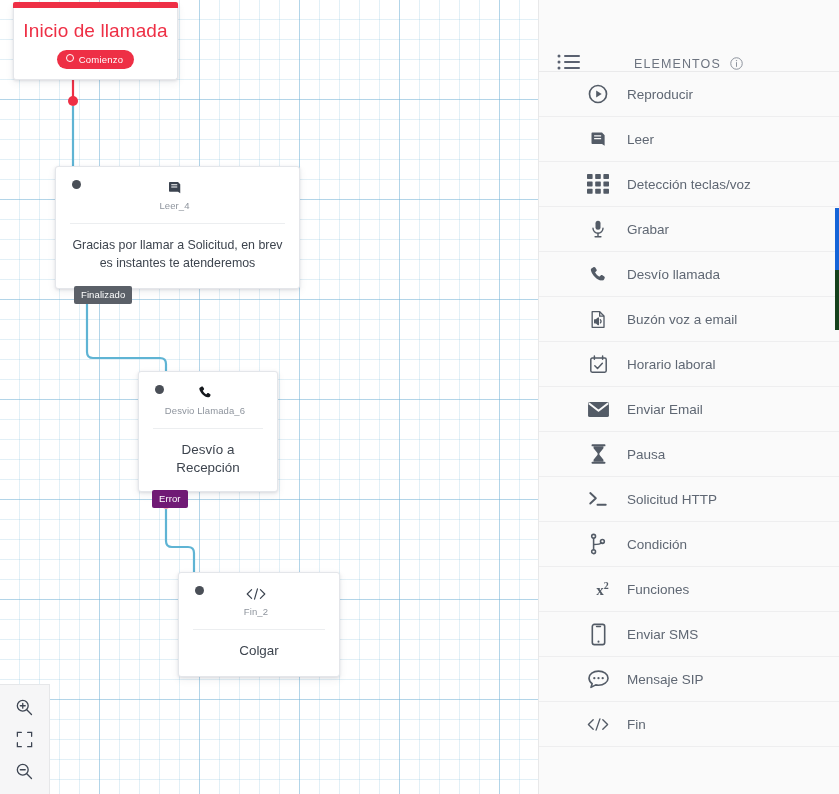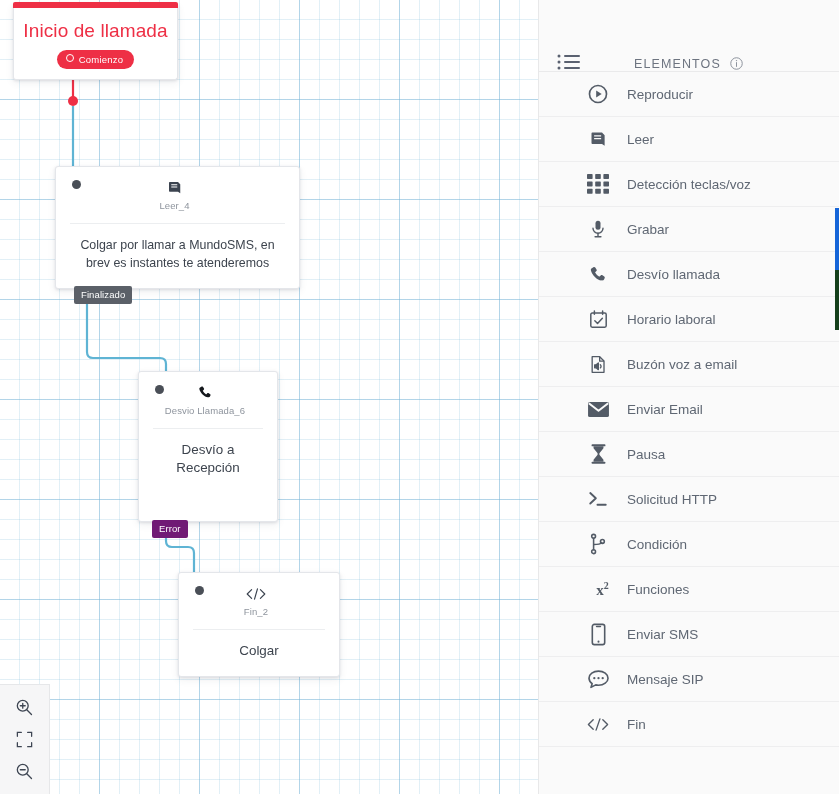--- a/index.html
+++ b/index.html
@@ -188,36 +188,36 @@
         <span class="anchor"></span>
         <div class="node-icon">
           <svg width="18" height="18" viewBox="0 0 24 24" fill="#3c4450">
             <path d="M5 4h11l3 3v12l-3-2H5a1 1 0 0 1-1-1V5a1 1 0 0 1 1-1z"></path>
             <path d="M7 7h8v1.3H7zM7 10h8v1.3H7z" fill="#ffffff"></path>
           </svg>
         </div>
         <div class="node-id">Leer_4</div>
       </div>
       <div class="node-divider"></div>
-      <div class="node-body">Colgar por llamar a MundoSMS, en brev es instantes te atenderemos</div>
+      <div class="node-body">Gracias por llamar a Solicitud, en brev es instantes te atenderemos</div>
       <div class="badge badge-gray" style="left:18px; bottom:-16px;">Finalizado</div>
     </div>
 
     <div class="node" style="left:138px; top:371px; width:140px;">
       <div class="node-head">
         <span class="anchor"></span>
         <div class="node-icon">
           <svg width="17" height="17" viewBox="0 0 24 24" fill="#15181d">
             <path d="M6.6 3.5c.6-.3 1.3-.1 1.7.5l1.6 2.5c.3.5.2 1.2-.3 1.6l-1.1.9c-.3.2-.4.6-.2 1a11 11 0 0 0 4.3 4.3c.4.2.8.1 1-.2l.9-1.1c.4-.5 1-.6 1.6-.3l2.5 1.6c.6.4.8 1.1.5 1.7l-.8 1.6c-.4.8-1.3 1.3-2.2 1.1C11.4 19.6 4.4 12.6 3.3 7.1c-.2-.9.3-1.8 1.1-2.2z"></path>
           </svg>
         </div>
         <div class="node-id">Desvio Llamada_6</div>
       </div>
       <div class="node-divider"></div>
-      <div class="node-body" style="font-size:13.4px; padding-bottom:44px;">Desvío a Recepción</div>
+      <div class="node-body" style="font-size:13.4px; padding-bottom:14px;">Desvío a Recepción</div>
       <div class="badge badge-red" style="left:13px; bottom:-17px;">Error</div>
     </div>
 
     <div class="node" style="left:178px; top:572px; width:162px;">
       <div class="node-head">
         <span class="anchor"></span>
         <div class="node-icon">
           <svg width="22" height="16" viewBox="0 0 30 18" fill="none" stroke="#3c4450" stroke-width="1.6" stroke-linecap="round" stroke-linejoin="round">
             <path d="M9 3 L3 9 L9 15"></path>
             <path d="M21 3 L27 9 L21 15"></path>
@@ -325,38 +325,38 @@
         <div class="sb-item">
           <span class="sb-ico">
             <svg width="21" height="21" viewBox="0 0 24 24" fill="#535b66">
               <path d="M6.6 3.5c.6-.3 1.3-.1 1.7.5l1.6 2.5c.3.5.2 1.2-.3 1.6l-1.1.9c-.3.2-.4.6-.2 1a11 11 0 0 0 4.3 4.3c.4.2.8.1 1-.2l.9-1.1c.4-.5 1-.6 1.6-.3l2.5 1.6c.6.4.8 1.1.5 1.7l-.8 1.6c-.4.8-1.3 1.3-2.2 1.1C11.4 19.6 4.4 12.6 3.3 7.1c-.2-.9.3-1.8 1.1-2.2z"></path>
             </svg>
           </span>
           <span class="sb-label">Desvío llamada</span>
         </div>
         <div class="sb-item">
           <span class="sb-ico">
-            <svg width="21" height="21" viewBox="0 0 24 24" fill="none" stroke="#535b66" stroke-width="1.7">
-              <rect x="3.2" y="4.6" width="17.6" height="16.2" rx="1.6"></rect>
-              <path d="M7.3 2.4v3.6M16.7 2.4v3.6" stroke-linecap="round"></path>
-              <path d="M7.8 13.4 L10.9 16.5 L16.4 10.6" stroke-linecap="round" stroke-linejoin="round"></path>
-            </svg>
-          </span>
-          <span class="sb-label">Horario laboral</span>
-        </div>
-        <div class="sb-item">
-          <span class="sb-ico">
             <svg width="20" height="21" viewBox="0 0 24 24" fill="none" stroke="#535b66" stroke-width="1.6">
               <path d="M5 2.6h9l5.2 5.2V21.4H5z" stroke-linejoin="round"></path>
               <path d="M14 2.6v5.4h5.2" stroke-linejoin="round"></path>
               <path d="M8 12.4v3.6h1.8l2.6 2.2V10.2L9.8 12.4z" fill="#535b66" stroke-linejoin="round"></path>
               <path d="M14.8 12.2a2.6 2.6 0 0 1 0 3.9" stroke-linecap="round"></path>
             </svg>
           </span>
           <span class="sb-label">Buzón voz a email</span>
+        </div>
+        <div class="sb-item">
+          <span class="sb-ico">
+            <svg width="21" height="21" viewBox="0 0 24 24" fill="none" stroke="#535b66" stroke-width="1.7">
+              <rect x="3.2" y="4.6" width="17.6" height="16.2" rx="1.6"></rect>
+              <path d="M7.3 2.4v3.6M16.7 2.4v3.6" stroke-linecap="round"></path>
+              <path d="M7.8 13.4 L10.9 16.5 L16.4 10.6" stroke-linecap="round" stroke-linejoin="round"></path>
+            </svg>
+          </span>
+          <span class="sb-label">Horario laboral</span>
         </div>
         <div class="sb-item">
           <span class="sb-ico">
             <svg width="23" height="19" viewBox="0 0 24 20" fill="#535b66">
               <rect x="1" y="2" width="22" height="16" rx="1.8"></rect>
               <path d="M1.8 3.4 L12 11.4 L22.2 3.4" fill="none" stroke="#fafafa" stroke-width="2.1" stroke-linejoin="round"></path>
             </svg>
           </span>
           <span class="sb-label">Enviar Email</span>
         </div>

